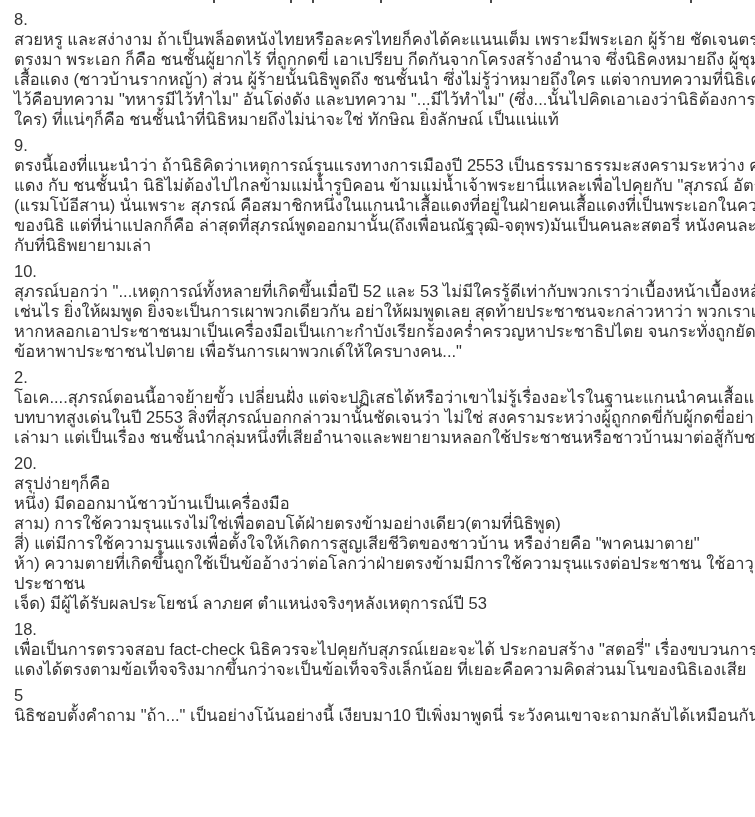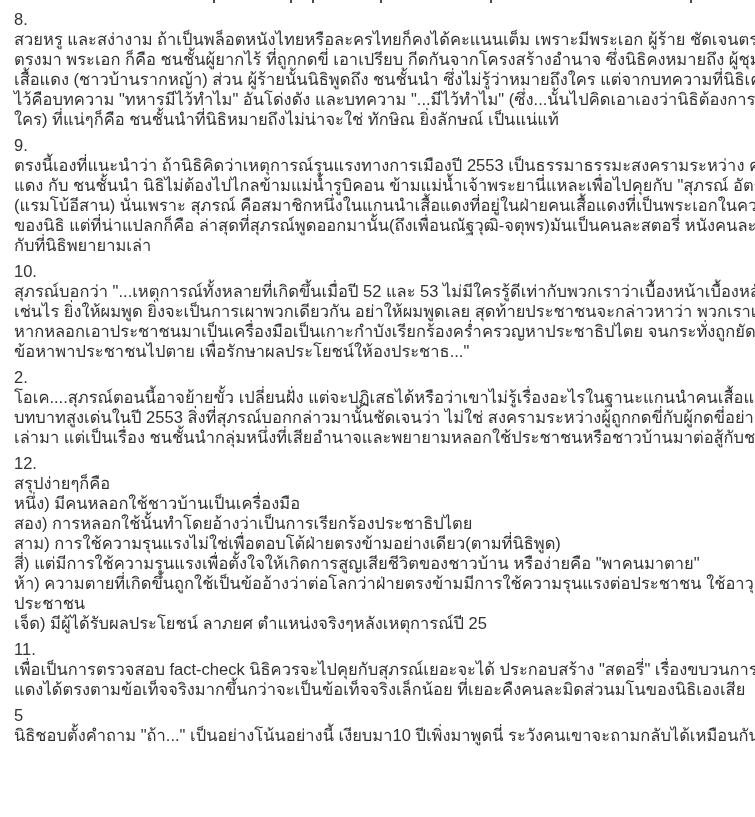--- a/index.html
+++ b/index.html
@@ -72,42 +72,41 @@
         <div class="sec-line">แดง กับ ชนชั้นนำ นิธิไม่ต้องไปไกลข้ามแม่น้ำรูบิคอน ข้ามแม่น้ำเจ้าพระยานี่แหละเพื่อไปคุยกับ "สุภรณ์ อัตถาวงศ์"</div>
         <div class="sec-line">(แรมโบ้อีสาน) นั่นเพราะ สุภรณ์ คือสมาชิกหนึ่งในแกนนำเสื้อแดงที่อยู่ในฝ่ายคนเสื้อแดงที่เป็นพระเอกในความคิด</div>
         <div class="sec-line">ของนิธิ แต่ที่น่าแปลกก็คือ ล่าสุดที่สุภรณ์พูดออกมานั้น(ถึงเพื่อนณัฐวุฒิ-จตุพร)มันเป็นคนละสตอรี่ หนังคนละม้วน</div>
         <div class="sec-line">กับที่นิธิพยายามเล่า</div>
       </div>
       <div class="section">
         <div class="sec-num">10.</div>
         <div class="sec-line">สุภรณ์บอกว่า "...เหตุการณ์ทั้งหลายที่เกิดขึ้นเมื่อปี 52 และ 53 ไม่มีใครรู้ดีเท่ากับพวกเราว่าเบื้องหน้าเบื้องหลังเป็น</div>
         <div class="sec-line">เช่นไร ยิ่งให้ผมพูด ยิ่งจะเป็นการเผาพวกเดียวกัน อย่าให้ผมพูดเลย สุดท้ายประชาชนจะกล่าวหาว่า พวกเราเองต่าง</div>
         <div class="sec-line">หากหลอกเอาประชาชนมาเป็นเครื่องมือเป็นเกาะกำบังเรียกร้องคร่ำครวญหาประชาธิปไตย จนกระทั่งถูกยัดเยียด</div>
-        <div class="sec-line">ข้อหาพาประชาชนไปตาย เพื่อรักษาผลประโยชน์ให้องประชาธ..."</div>
+        <div class="sec-line">ข้อหาพาประชาชนไปตาย เพื่อรันการเผาพวกเด์ให้ใครบางคน..."</div>
       </div>
       <div class="section">
         <div class="sec-num">2.</div>
         <div class="sec-line">โอเค....สุภรณ์ตอนนี้อาจย้ายขั้ว เปลี่ยนฝั่ง แต่จะปฏิเสธได้หรือว่าเขาไม่รู้เรื่องอะไรในฐานะแกนนำคนเสื้อแดงที่มี</div>
         <div class="sec-line">บทบาทสูงเด่นในปี 2553 สิ่งที่สุภรณ์บอกกล่าวมานั้นชัดเจนว่า ไม่ใช่ สงครามระหว่างผู้ถูกกดขี่กับผู้กดขี่อย่างที่นิธิ</div>
         <div class="sec-line">เล่ามา แต่เป็นเรื่อง ชนชั้นนำกลุ่มหนึ่งที่เสียอำนาจและพยายามหลอกใช้ประชาชนหรือชาวบ้านมาต่อสู้กับชนชั้นนำ</div>
       </div>
       <div class="section">
-        <div class="sec-num">12.</div>
+        <div class="sec-num">20.</div>
         <div class="sec-line">สรุปง่ายๆก็คือ</div>
-        <div class="sec-line">หนึ่ง) มีคนหลอกใช้ชาวบ้านเป็นเครื่องมือ</div>
-        <div class="sec-line">สอง) การหลอกใช้นั้นทำโดยอ้างว่าเป็นการเรียกร้องประชาธิปไตย</div>
+        <div class="sec-line">หนึ่ง) มีดออกมาน้ชาวบ้านเป็นเครื่องมือ</div>
         <div class="sec-line">สาม) การใช้ความรุนแรงไม่ใช่เพื่อตอบโต้ฝ่ายตรงข้ามอย่างเดียว(ตามที่นิธิพูด)</div>
         <div class="sec-line">สี่) แต่มีการใช้ความรุนแรงเพื่อตั้งใจให้เกิดการสูญเสียชีวิตของชาวบ้าน หรือง่ายคือ "พาคนมาตาย"</div>
         <div class="sec-line">ห้า) ความตายที่เกิดขึ้นถูกใช้เป็นข้ออ้างว่าต่อโลกว่าฝ่ายตรงข้ามมีการใช้ความรุนแรงต่อประชาชน ใช้อาวุธต่อ</div>
         <div class="sec-line">ประชาชน</div>
-        <div class="sec-line">เจ็ด) มีผู้ได้รับผลประโยชน์ ลาภยศ ตำแหน่งจริงๆหลังเหตุการณ์ปี 25</div>
+        <div class="sec-line">เจ็ด) มีผู้ได้รับผลประโยชน์ ลาภยศ ตำแหน่งจริงๆหลังเหตุการณ์ปี 53</div>
       </div>
       <div class="section">
-        <div class="sec-num">11.</div>
+        <div class="sec-num">18.</div>
         <div class="sec-line">เพื่อเป็นการตรวจสอบ fact-check นิธิควรจะไปคุยกับสุภรณ์เยอะจะได้ ประกอบสร้าง "สตอรี่" เรื่องขบวนการเสื้อ</div>
-        <div class="sec-line">แดงได้ตรงตามข้อเท็จจริงมากขึ้นกว่าจะเป็นข้อเท็จจริงเล็กน้อย ที่เยอะคืงคนละมิดส่วนมโนของนิธิเองเสีย</div>
+        <div class="sec-line">แดงได้ตรงตามข้อเท็จจริงมากขึ้นกว่าจะเป็นข้อเท็จจริงเล็กน้อย ที่เยอะคือความคิดส่วนมโนของนิธิเองเสีย</div>
       </div>
       <div class="section">
         <div class="sec-num">5</div>
         <div class="sec-line">นิธิชอบตั้งคำถาม "ถ้า..." เป็นอย่างโน้นอย่างนี้ เงียบมา10 ปีเพิ่งมาพูดนี่ ระวังคนเขาจะถามกลับได้เหมือนกันนะว่าจะ</div>
       </div>
     </div>
 </div>
 
 </body></html>

